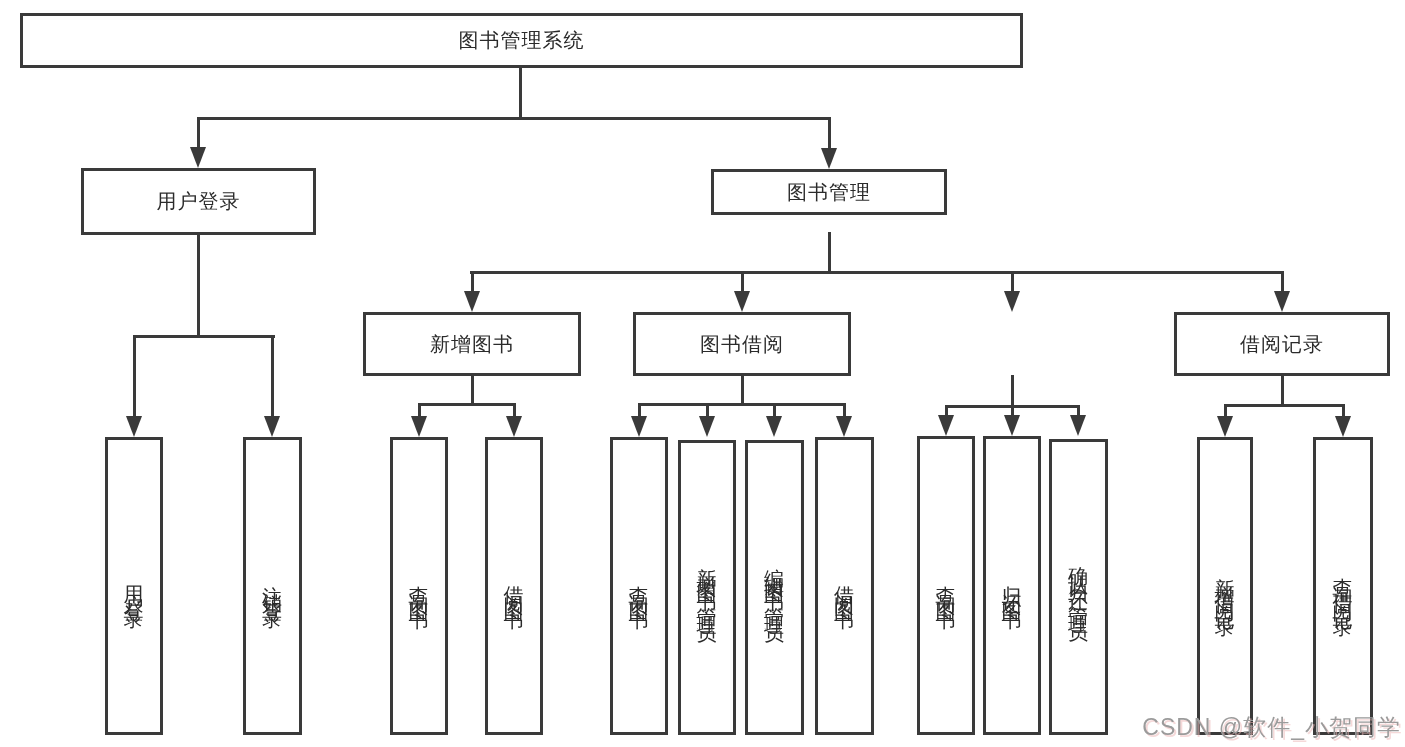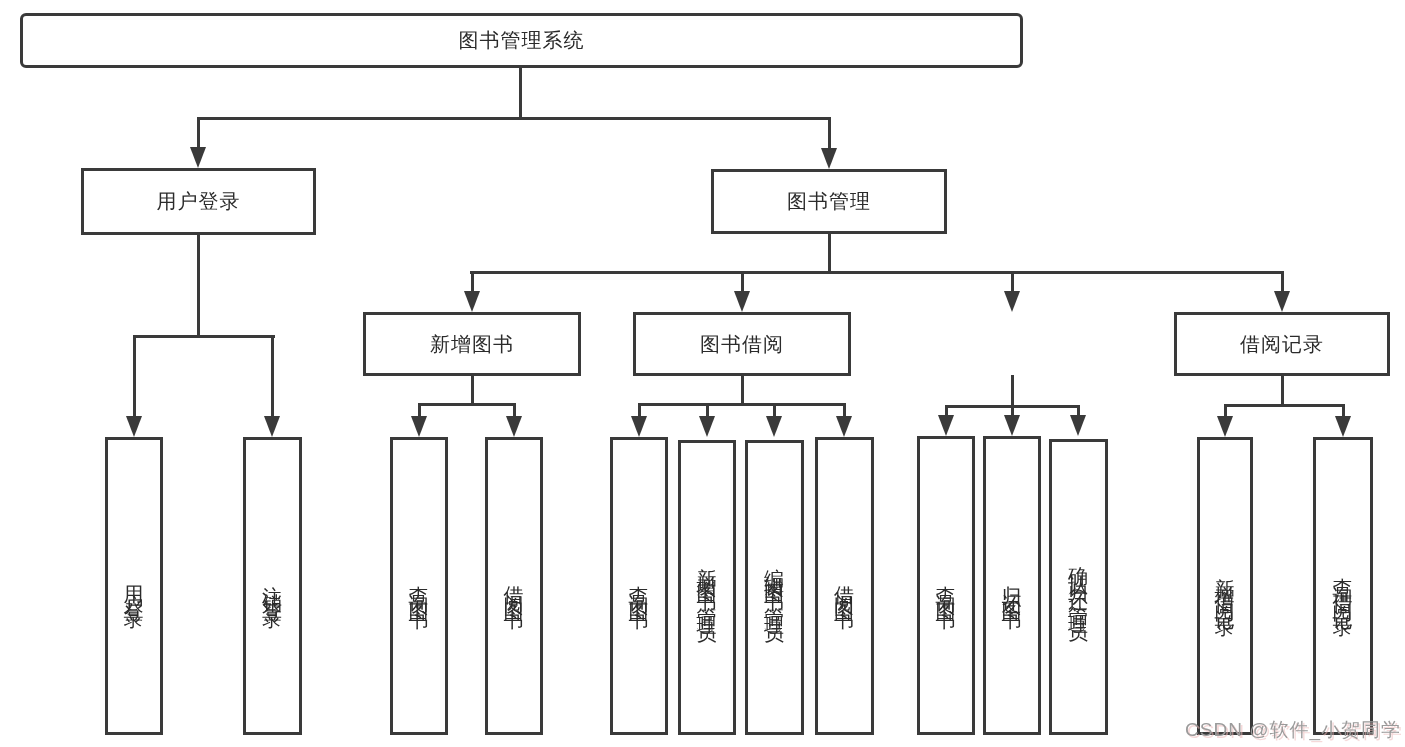--- a/index.html
+++ b/index.html
@@ -38,48 +38,48 @@
   .vline{position:absolute;width:3px;background:var(--line);}
   .arr{
     position:absolute;width:0;height:0;
     border-left:8px solid transparent;
     border-right:8px solid transparent;
     border-top:21px solid var(--line);
   }
   .watermark{
     position:absolute;
     right:4px;bottom:4px;
-    font-size:19px;
+    font-size:23px;
     color:var(--wm);
     letter-spacing:1px;
     text-shadow:2px 2px 0 rgba(236,185,185,.55);
     z-index:5;
     white-space:nowrap;
   }
 </style>
 </head>
 <body>
 
 <div id="canvas">
 
-  <div class="box" style="left:20px;top:13px;width:1003px;height:55px;border-radius:6px;">
+  <div class="box" style="left:20px;top:13px;width:1003px;height:55px;">
     <span>图书管理系统</span>
   </div>
 
   <div class="vline" style="left:519px;top:68px;height:51px;"></div>
   <div class="hline" style="left:197px;top:117px;width:634px;"></div>
   <div class="vline" style="left:197px;top:117px;height:32px;"></div>
   <div class="arr" style="left:190px;top:147px;"></div>
   <div class="vline" style="left:828px;top:117px;height:32px;"></div>
   <div class="arr" style="left:821px;top:148px;"></div>
 
   <div class="box" style="left:81px;top:168px;width:235px;height:67px;">
     <span>用户登录</span>
   </div>
-  <div class="box" style="left:711px;top:169px;width:236px;height:65px;">
+  <div class="box" style="left:711px;top:169px;width:236px;height:46px;">
     <span>图书管理</span>
   </div>
 
   <div class="vline" style="left:197px;top:233px;height:105px;"></div>
   <div class="hline" style="left:133px;top:335px;width:142px;"></div>
   <div class="vline" style="left:133px;top:335px;height:83px;"></div>
   <div class="arr" style="left:126px;top:416px;"></div>
   <div class="vline" style="left:271px;top:335px;height:83px;"></div>
   <div class="arr" style="left:264px;top:416px;"></div>
 

